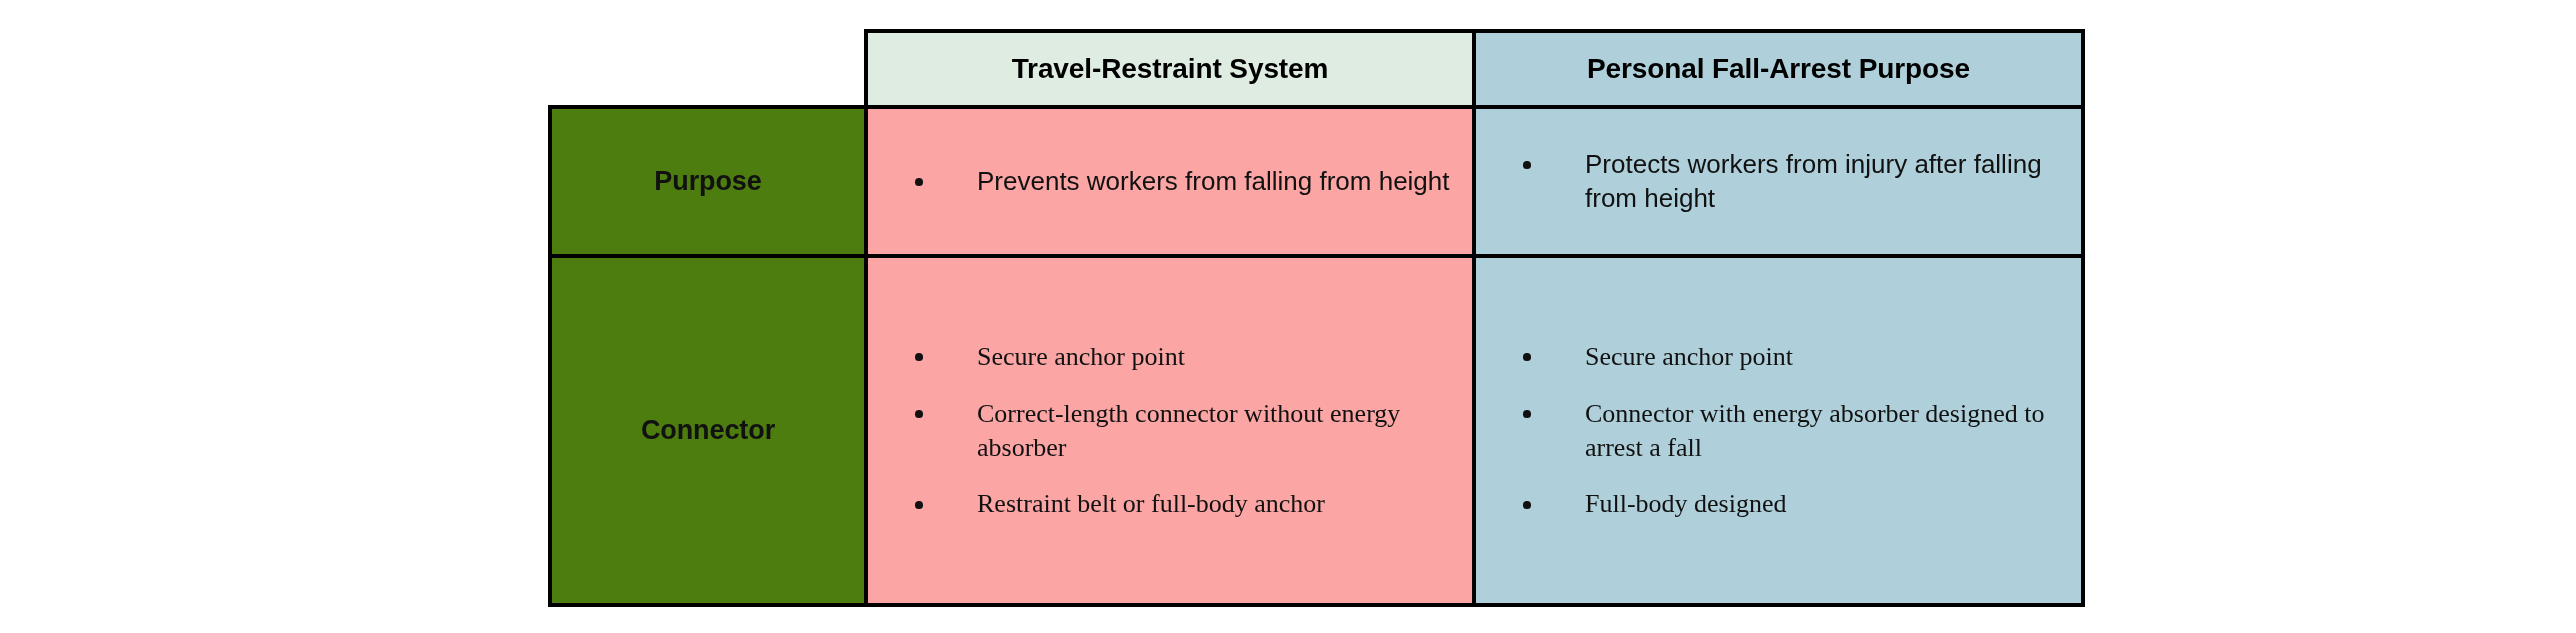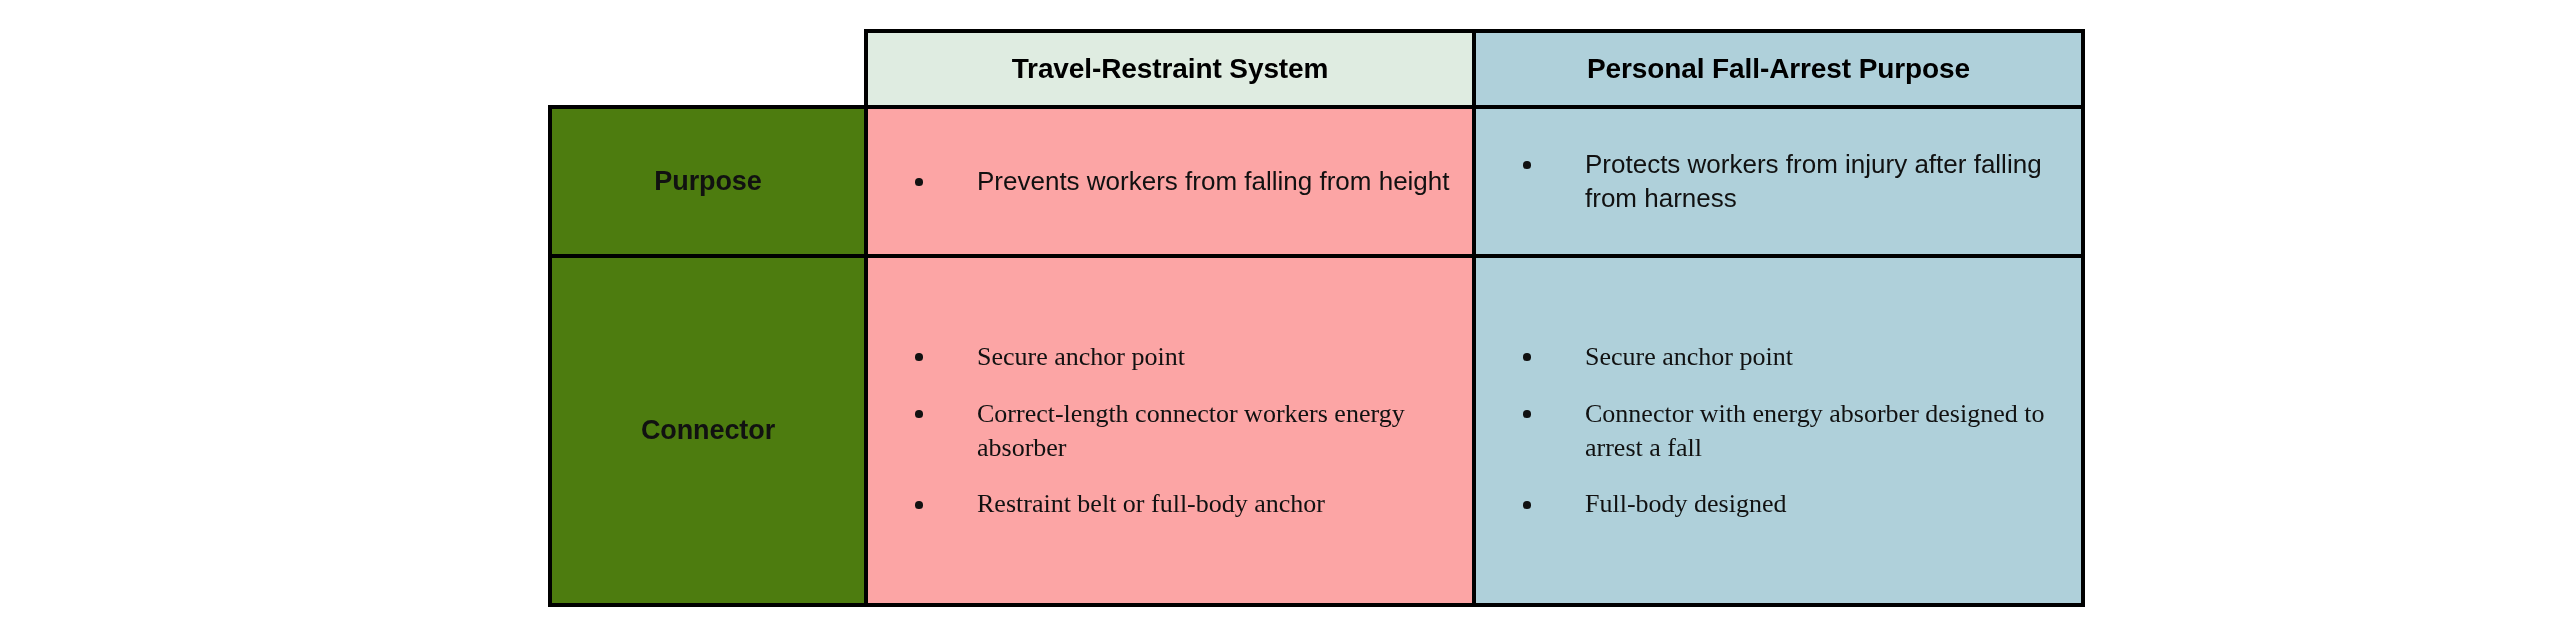--- a/index.html
+++ b/index.html
@@ -144,38 +144,38 @@
               <span class="bullet-dot"></span>
               <span>Prevents workers from falling from height</span>
             </li>
           </ul>
         </td>
 
         <td class="cell-blue">
           <ul class="bullets">
             <li>
               <span class="bullet-dot"></span>
-              <span>Protects workers from injury after falling from harness</span>
+              <span>Protects workers from injury after falling from height</span>
             </li>
           </ul>
         </td>
       </tr>
 
       <tr class="r-components">
         <td class="row-label">Connector</td>
 
         <td class="cell-green">
           <ul class="bullets">
             <li>
               <span class="bullet-dot"></span>
               <span>Secure anchor point</span>
             </li>
             <li>
               <span class="bullet-dot"></span>
-              <span>Correct-length connector workers energy absorber</span>
+              <span>Correct-length connector without energy absorber</span>
             </li>
             <li>
               <span class="bullet-dot"></span>
               <span>Restraint belt or full-body anchor</span>
             </li>
           </ul>
         </td>
 
         <td class="cell-blue">
           <ul class="bullets">

